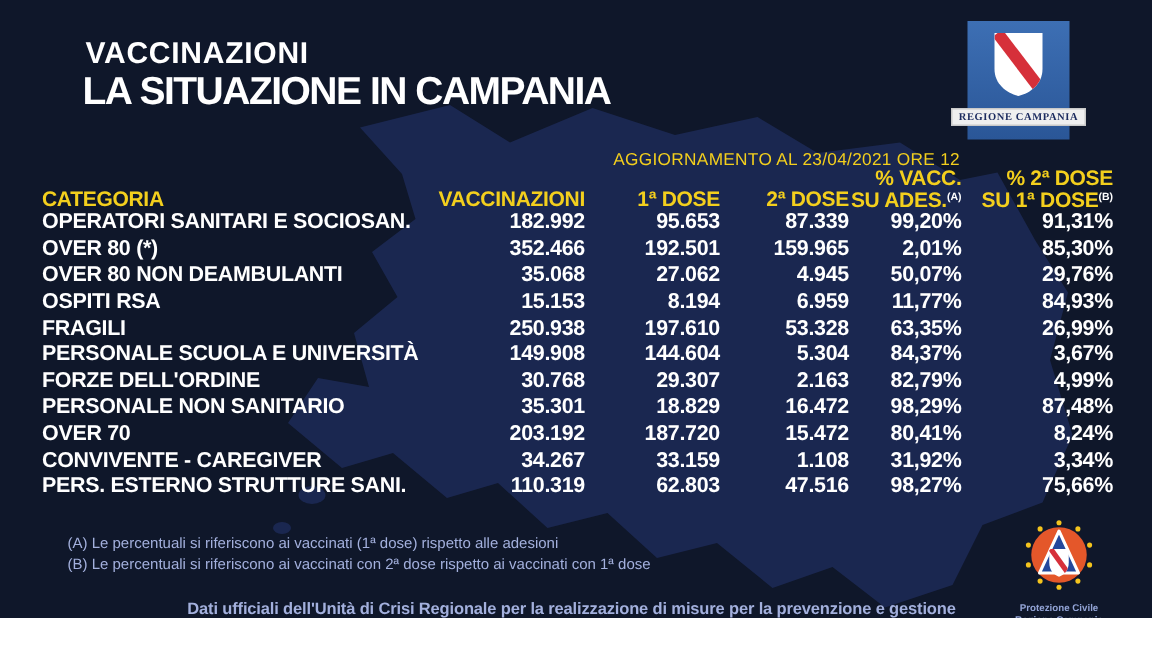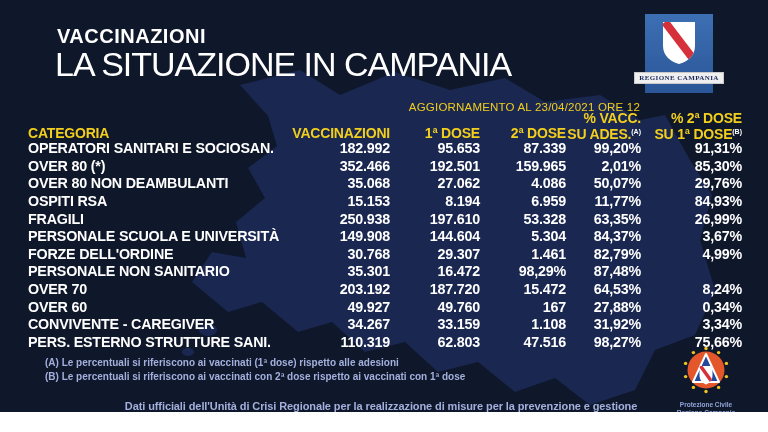--- a/index.html
+++ b/index.html
@@ -4,37 +4,37 @@
 <style>
   html,body{margin:0;padding:0;}
   body{font-family:"Liberation Sans",sans-serif;}
   #stage{position:relative;width:768px;height:412px;background:#0f172a;overflow:hidden;}
   #stage *{box-sizing:border-box;}
 
   .map-svg{position:absolute;left:0;top:0;}
 
   .kicker{position:absolute;left:57px;top:25px;color:#fff;font-weight:bold;
           font-size:20px;letter-spacing:.5px;}
-  .big-title{position:absolute;left:55px;top:45px;color:#fff;font-weight:normal;
-          font-size:34px;letter-spacing:-1px;white-space:nowrap;}
+  .big-title{position:absolute;left:55px;top:45px;color:#fff;font-weight:bold;
+          font-size:26px;letter-spacing:-1px;white-space:nowrap;}
   .update{position:absolute;left:300px;top:101px;width:340px;text-align:right;
           color:#f3cf1d;font-weight:normal;font-size:11.5px;letter-spacing:.2px;}
 
   
   .tbl{position:absolute;left:28px;top:112px;width:714px;}
   .grid{display:grid;grid-template-columns:250px 112px 90px 86px 75px 101px;}
   .thead{align-items:end;height:28px;color:#f3cf1d;font-weight:bold;font-size:14px;
          letter-spacing:-.2px;}
   .thead .two{line-height:13px;}
   .num,.thead .r{text-align:right;}
   .trow{height:17.65px;line-height:17.65px;color:#fff;font-weight:bold;
         font-size:14.3px;letter-spacing:-.2px;white-space:nowrap;}
   .sup{font-size:7px;color:#fff;vertical-align:5px;letter-spacing:0;}
 
-  .notes{position:absolute;left:45px;top:356px;color:#a3b0dd;font-weight:bold;
+  .notes{position:absolute;left:45px;top:356px;color:#a3b0dd;font-weight:normal;
          font-size:10px;line-height:13.5px;}
   .footer-line{position:absolute;left:105px;top:400px;width:552px;text-align:center;
          color:#a3b0dd;font-weight:bold;font-size:11px;letter-spacing:-.1px;}
 
   
   .rc-logo{position:absolute;left:645px;top:14px;width:68px;height:79px;
            background:linear-gradient(180deg,#3d6fb4,#2a5697);}
   .rc-logo svg{position:absolute;left:16px;top:6px;}
   .rc-band{position:absolute;left:-11px;right:-11px;top:58px;height:12px;
            background:#efefef;border:1px solid #c9c9c9;
@@ -108,21 +108,21 @@
       <div class="num">192.501</div>
       <div class="num">159.965</div>
       <div class="num">2,01%</div>
       <div class="num">85,30%</div>
     </div>
 
     <div class="grid trow">
       <div>OVER 80 NON DEAMBULANTI</div>
       <div class="num">35.068</div>
       <div class="num">27.062</div>
-      <div class="num">4.086</div>
+      <div class="num">4.945</div>
       <div class="num">50,07%</div>
       <div class="num">29,76%</div>
     </div>
 
     <div class="grid trow">
       <div>OSPITI RSA</div>
       <div class="num">15.153</div>
       <div class="num">8.194</div>
       <div class="num">6.959</div>
       <div class="num">11,77%</div>
@@ -144,50 +144,43 @@
       <div class="num">144.604</div>
       <div class="num">5.304</div>
       <div class="num">84,37%</div>
       <div class="num">3,67%</div>
     </div>
 
     <div class="grid trow">
       <div>FORZE DELL'ORDINE</div>
       <div class="num">30.768</div>
       <div class="num">29.307</div>
-      <div class="num">1.461</div>
+      <div class="num">2.163</div>
       <div class="num">82,79%</div>
       <div class="num">4,99%</div>
     </div>
 
     <div class="grid trow">
       <div>PERSONALE NON SANITARIO</div>
       <div class="num">35.301</div>
+      <div class="num">18.829</div>
       <div class="num">16.472</div>
       <div class="num">98,29%</div>
       <div class="num">87,48%</div>
     </div>
 
     <div class="grid trow">
       <div>OVER 70</div>
       <div class="num">203.192</div>
       <div class="num">187.720</div>
       <div class="num">15.472</div>
-      <div class="num">64,53%</div>
+      <div class="num">80,41%</div>
       <div class="num">8,24%</div>
     </div>
 
-    <div class="grid trow">
-      <div>OVER 60</div>
-      <div class="num">49.927</div>
-      <div class="num">49.760</div>
-      <div class="num">167</div>
-      <div class="num">27,88%</div>
-      <div class="num">0,34%</div>
-    </div>
 
     <div class="grid trow">
       <div>CONVIVENTE - CAREGIVER</div>
       <div class="num">34.267</div>
       <div class="num">33.159</div>
       <div class="num">1.108</div>
       <div class="num">31,92%</div>
       <div class="num">3,34%</div>
     </div>
 

